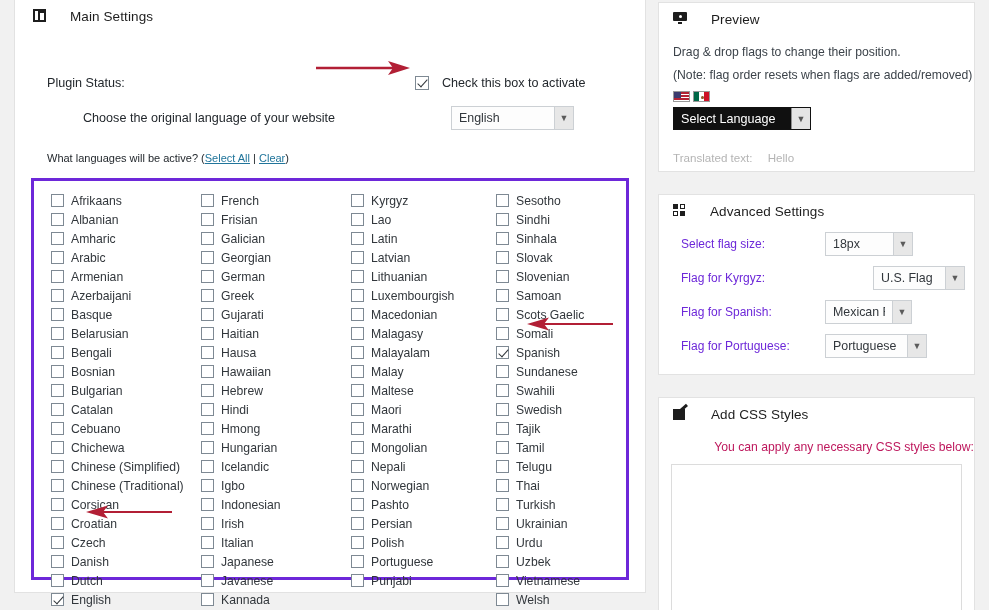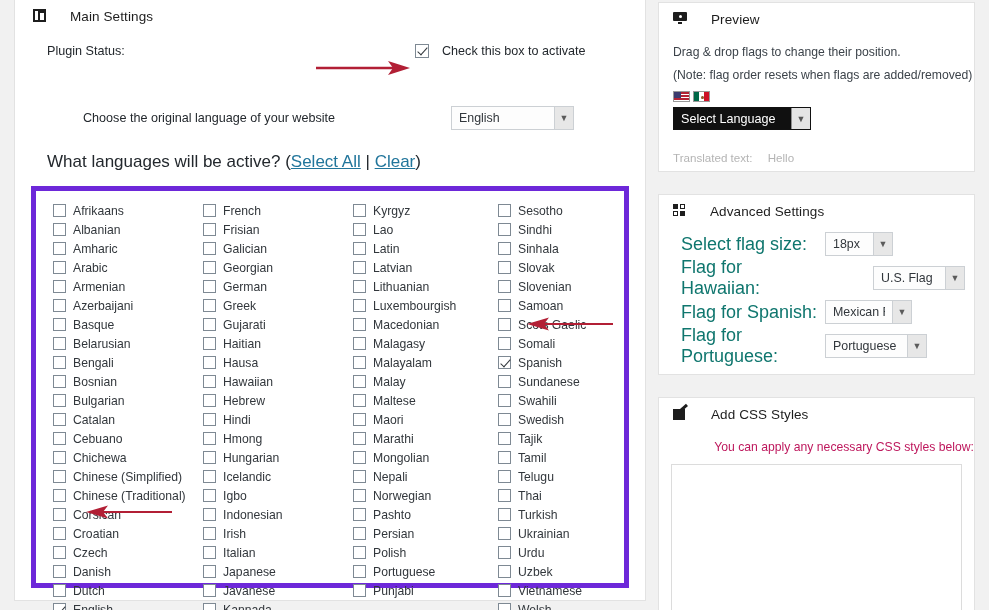--- a/index.html
+++ b/index.html
@@ -129,21 +129,21 @@
     content: "";
     position: absolute;
     left: 7px; top: -1px;
     width: 8px; height: 3px;
     background: #1d1d1d;
     transform: rotate(-42deg);
   }
 
   .row-status {
     display: flex;
-    align-items: flex-start;
+    align-items: flex-end;
     padding: 0 0 0 32px;
     height: 46px;
     position: relative;
     margin-top: 14px;
   }
   .lbl {
     font-size: 12.6px;
     color: #23282d;
   }
   .status-label { width: 368px; }
@@ -209,31 +209,31 @@
     border-left: 1px solid #ccd0d4;
     pointer-events: none;
     display: flex; align-items: center; justify-content: center;
     font-size: 9px;
     color: #5b5b5b;
   }
 
   .row-active {
     padding: 0 0 0 32px;
     margin-top: 12px;
-    font-size: 17px;
+    font-size: 11px;
     color: #23282d;
   }
   .row-active a {
     color: #21759b;
     text-decoration: underline;
   }
 
   .langbox {
     margin: 14px 16px 0 16px;
-    border: 5px solid #6d28d9;
+    border: 3px solid #6d28d9;
     background: #fff;
     padding: 10px 0 20px 0;
     height: 402px;
     display: flex;
   }
   .langcol {
     flex: 0 0 auto;
     padding-left: 17px;
   }
   .langcol:nth-child(1) { width: 150px; }
@@ -359,22 +359,22 @@
   .translated .tval { margin-left: 12px; }
 
   .adv-row {
     display: flex;
     align-items: center;
     padding-left: 22px;
     height: 30px;
     margin-top: 4px;
   }
   .adv-row .albl {
-    font-size: 18px;
-    color: #0f766e;
+    font-size: 12px;
+    color: #6d28d9;
     width: 144px;
   }
 
   .css-desc {
     padding-left: 20px;
     margin-top: 12px;
     font-size: 12.2px;
     color: #be185d;
     text-align: right;
   }
@@ -825,24 +825,24 @@
             <span></span>
             <span></span>
             <span></span>
             <span></span>
           </span>
         <span class="title">Advanced Settings</span>
       </div>
       <div id="adv-rows">
           <div class="adv-row">
             <span class="albl">Select flag size:</span>
-            <span class="sel-wrap"><select class="sel" style="width: 68px;"><option>18px</option></select><span class="arrow">▼</span></span>
+            <span class="sel-wrap"><select class="sel" style="width: 88px;"><option>18px</option></select><span class="arrow">▼</span></span>
           </div>
           <div class="adv-row">
-            <span class="albl">Flag for Hawaiian:</span>
+            <span class="albl">Flag for Kyrgyz:</span>
             <span class="sel-wrap"><select class="sel" style="width: 92px; margin-left: 48px;"><option>U.S. Flag</option></select><span class="arrow">▼</span></span>
           </div>
           <div class="adv-row">
             <span class="albl">Flag for Spanish:</span>
             <span class="sel-wrap"><select class="sel" style="width: 87px;"><option>Mexican Flag</option></select><span class="arrow">▼</span></span>
           </div>
           <div class="adv-row">
             <span class="albl">Flag for Portuguese:</span>
             <span class="sel-wrap"><select class="sel" style="width: 102px;"><option>Portuguese Flag</option></select><span class="arrow">▼</span></span>
           </div>

